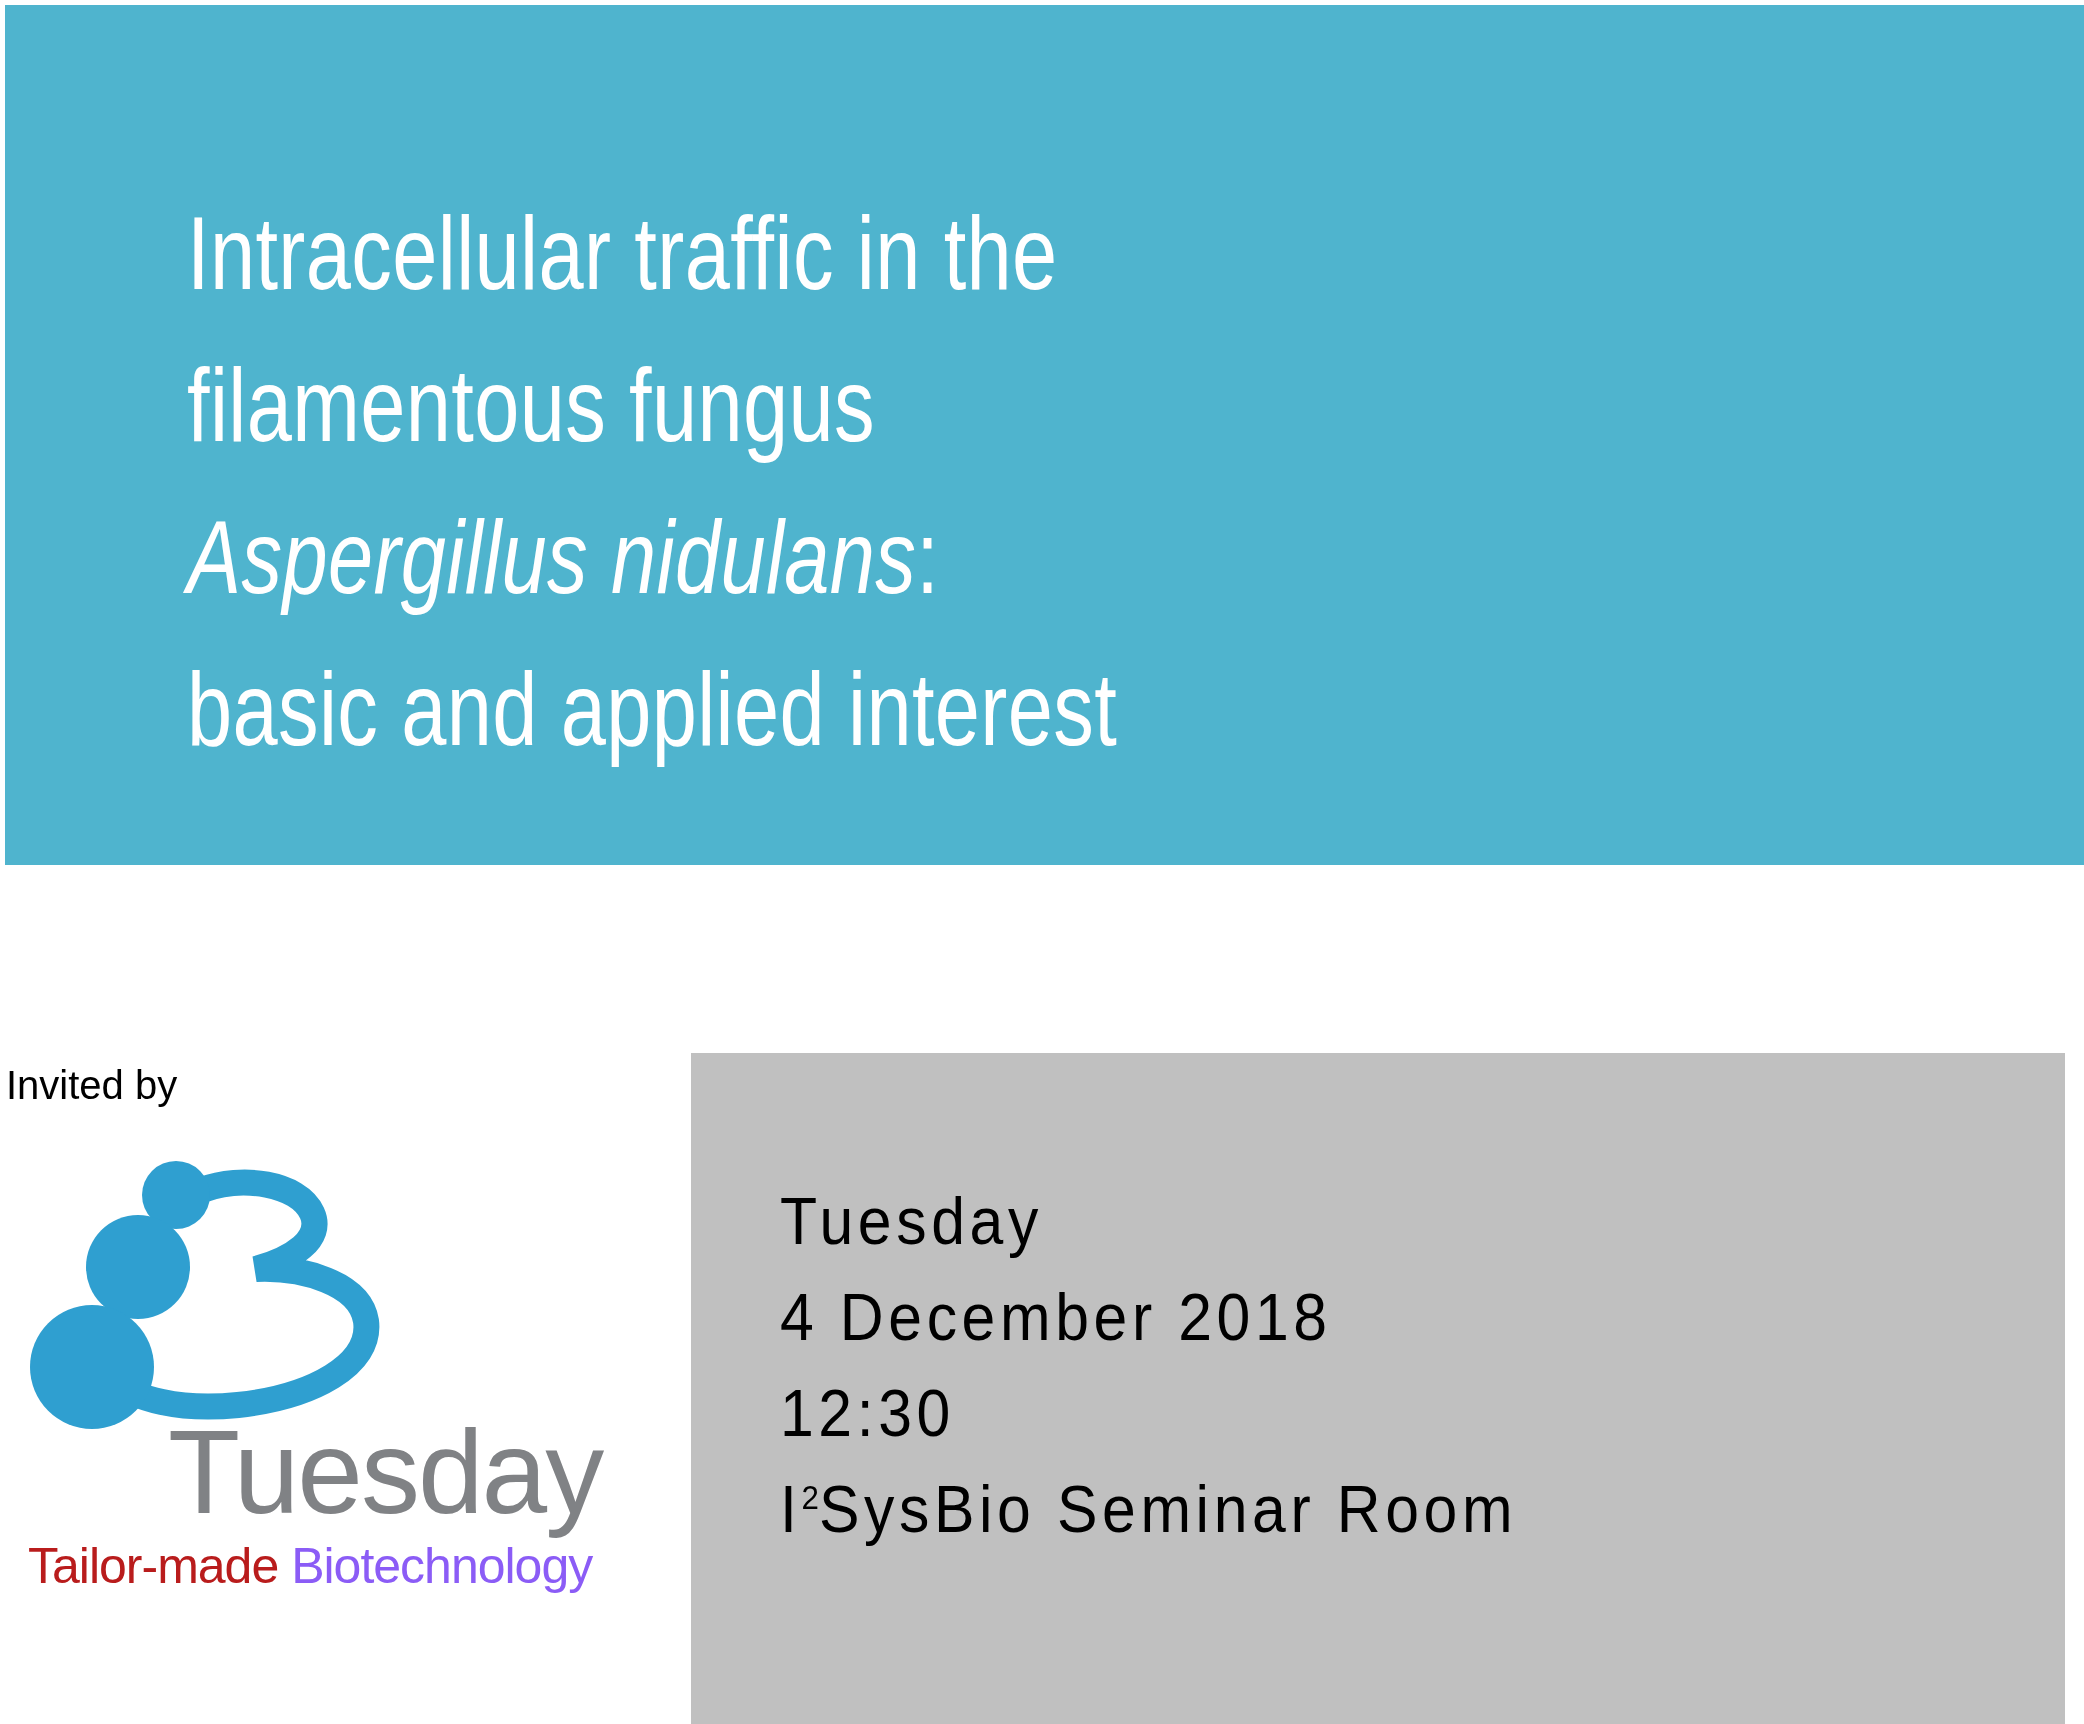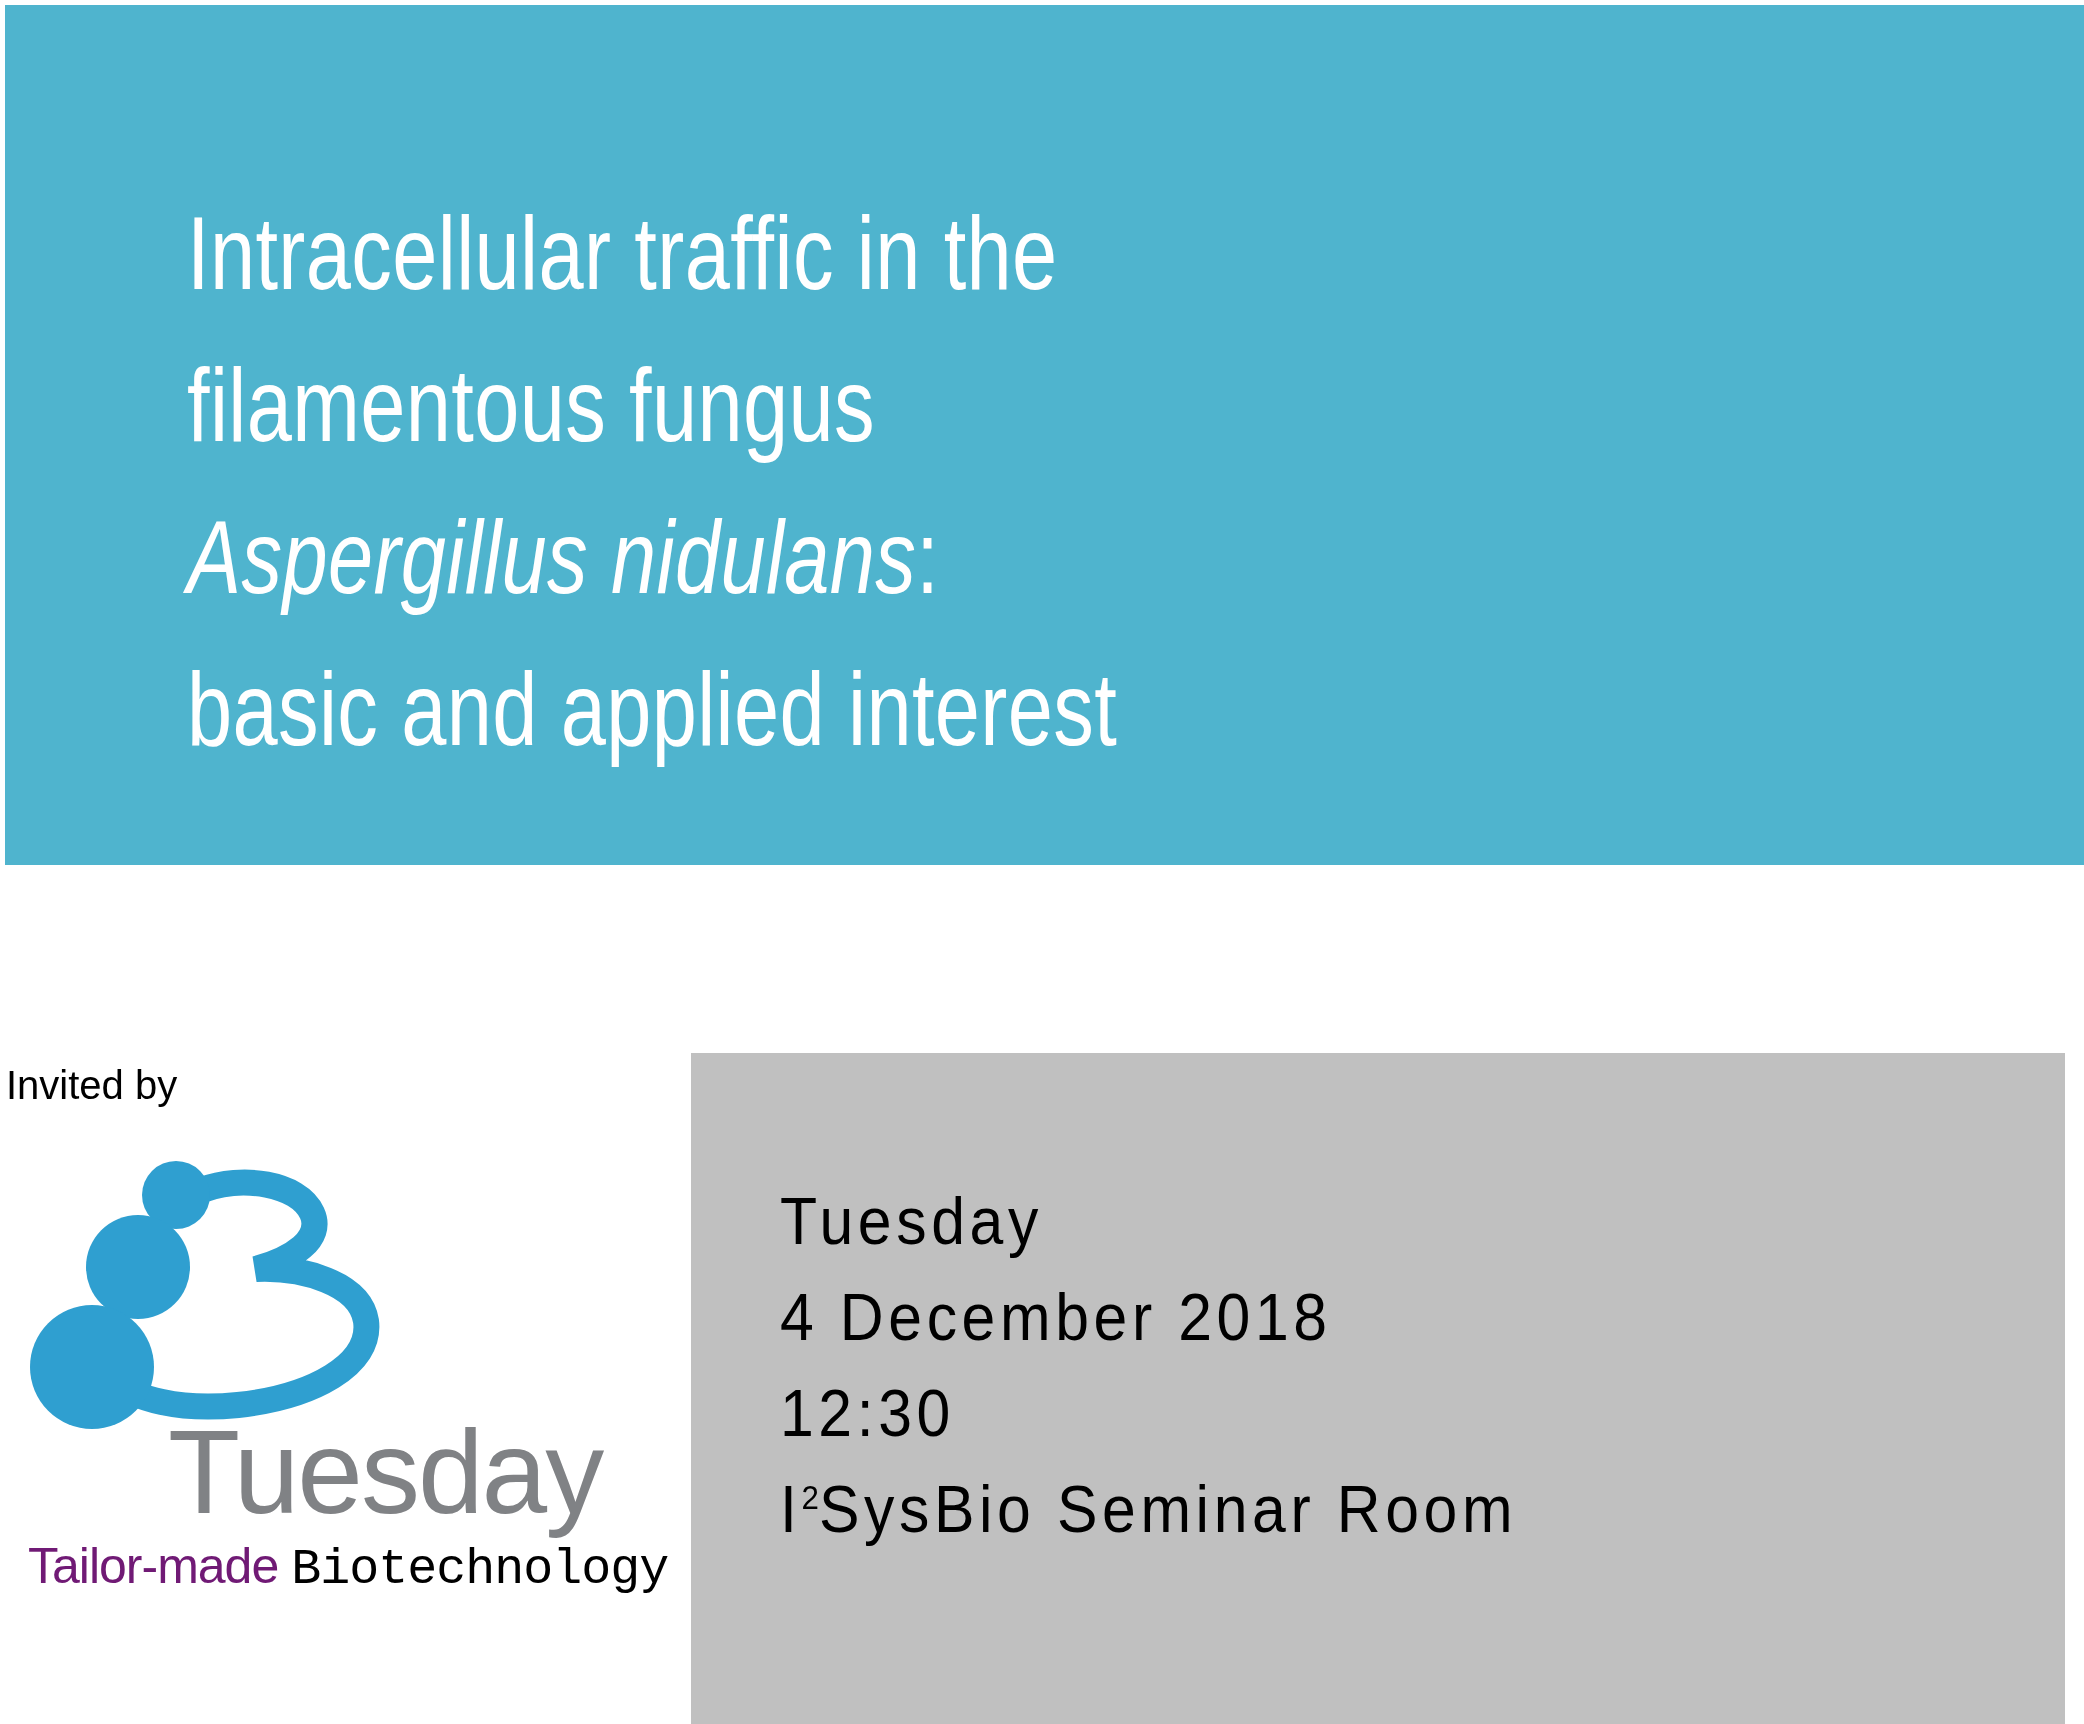--- a/index.html
+++ b/index.html
@@ -74,22 +74,22 @@
   }
   #logo-tagline{
     position:absolute;
     left:8px; top:385px;
     font-family:"Liberation Sans","DejaVu Sans",sans-serif;
     font-size:50px;
     line-height:52px;
     white-space:nowrap;
     letter-spacing:-1px;
   }
-  #logo-tagline .tg-grey{color:#701a75;margin-top:48px;}
-  #logo-tagline .tg-blue{color:#000000;font-family:Liberation Mono, monospace;}
+  #logo-tagline .tg-grey{color:#b91c1c;margin-top:48px;}
+  #logo-tagline .tg-blue{color:#8b5cf6;}
 
   
   #event-box{
     position:absolute;
     left:691px; top:1053px;
     width:1374px; height:671px;
     background:#c0c0c0;
   }
   #event-lines{
     position:absolute;

